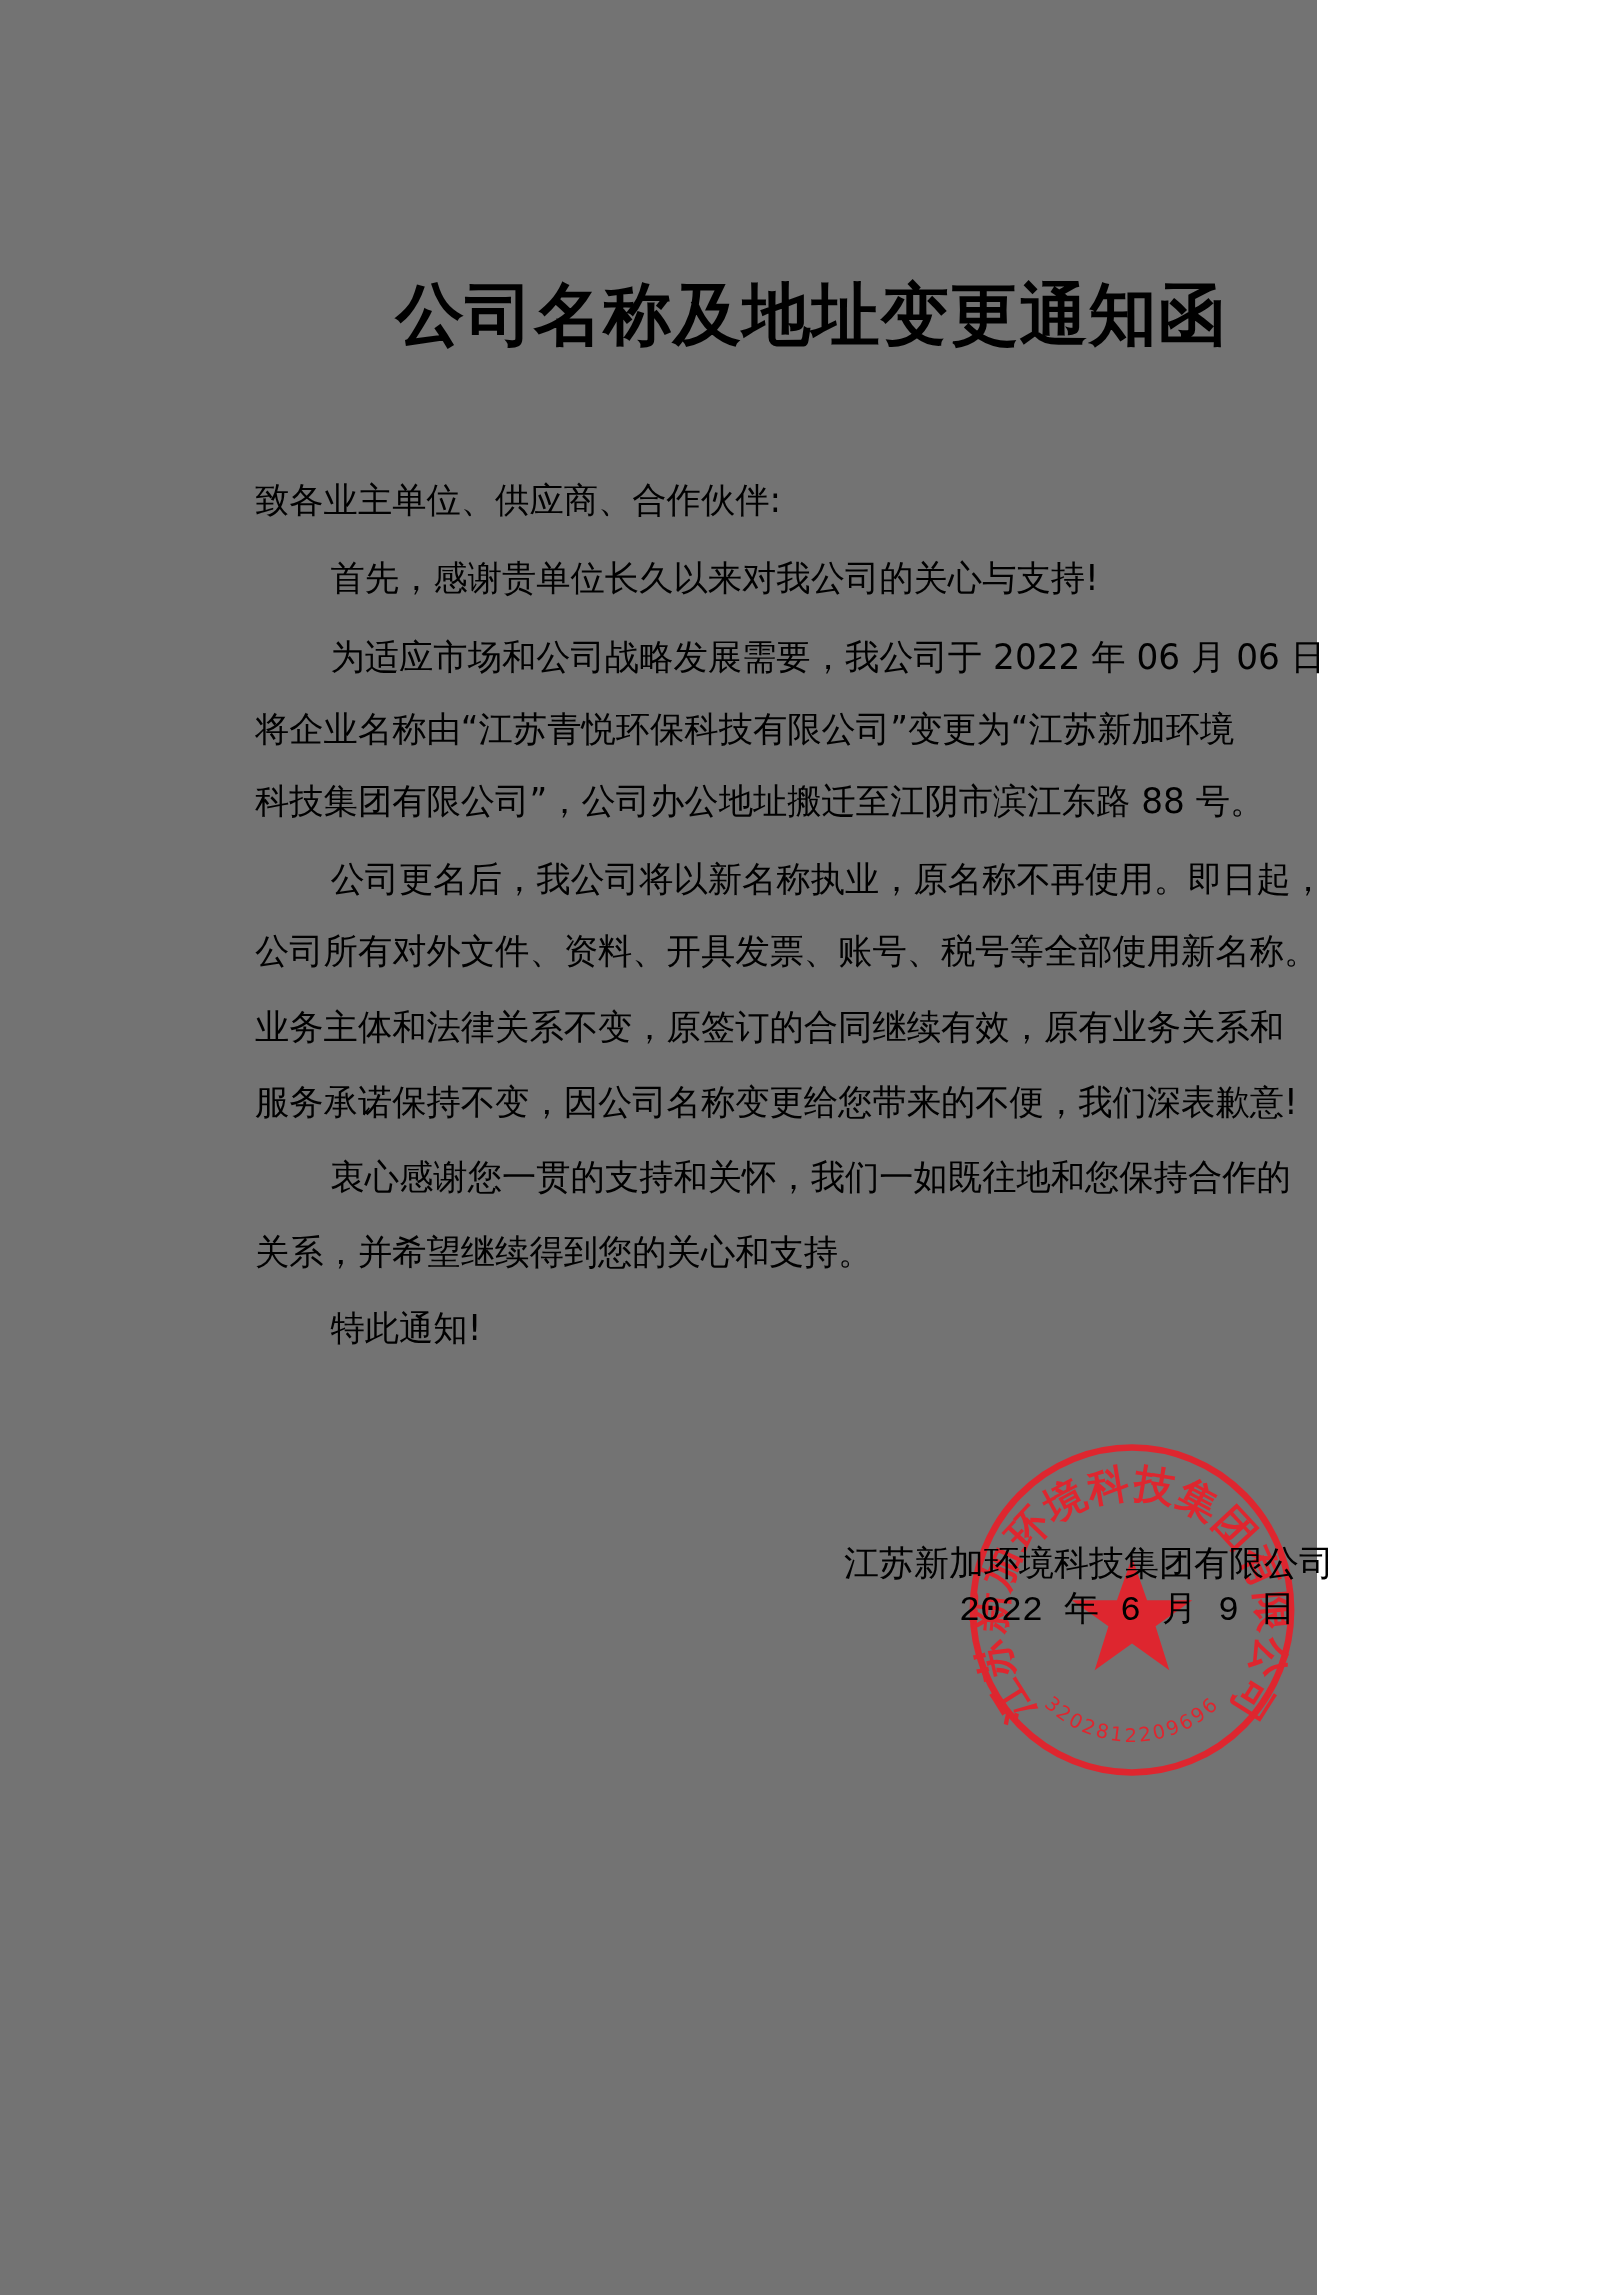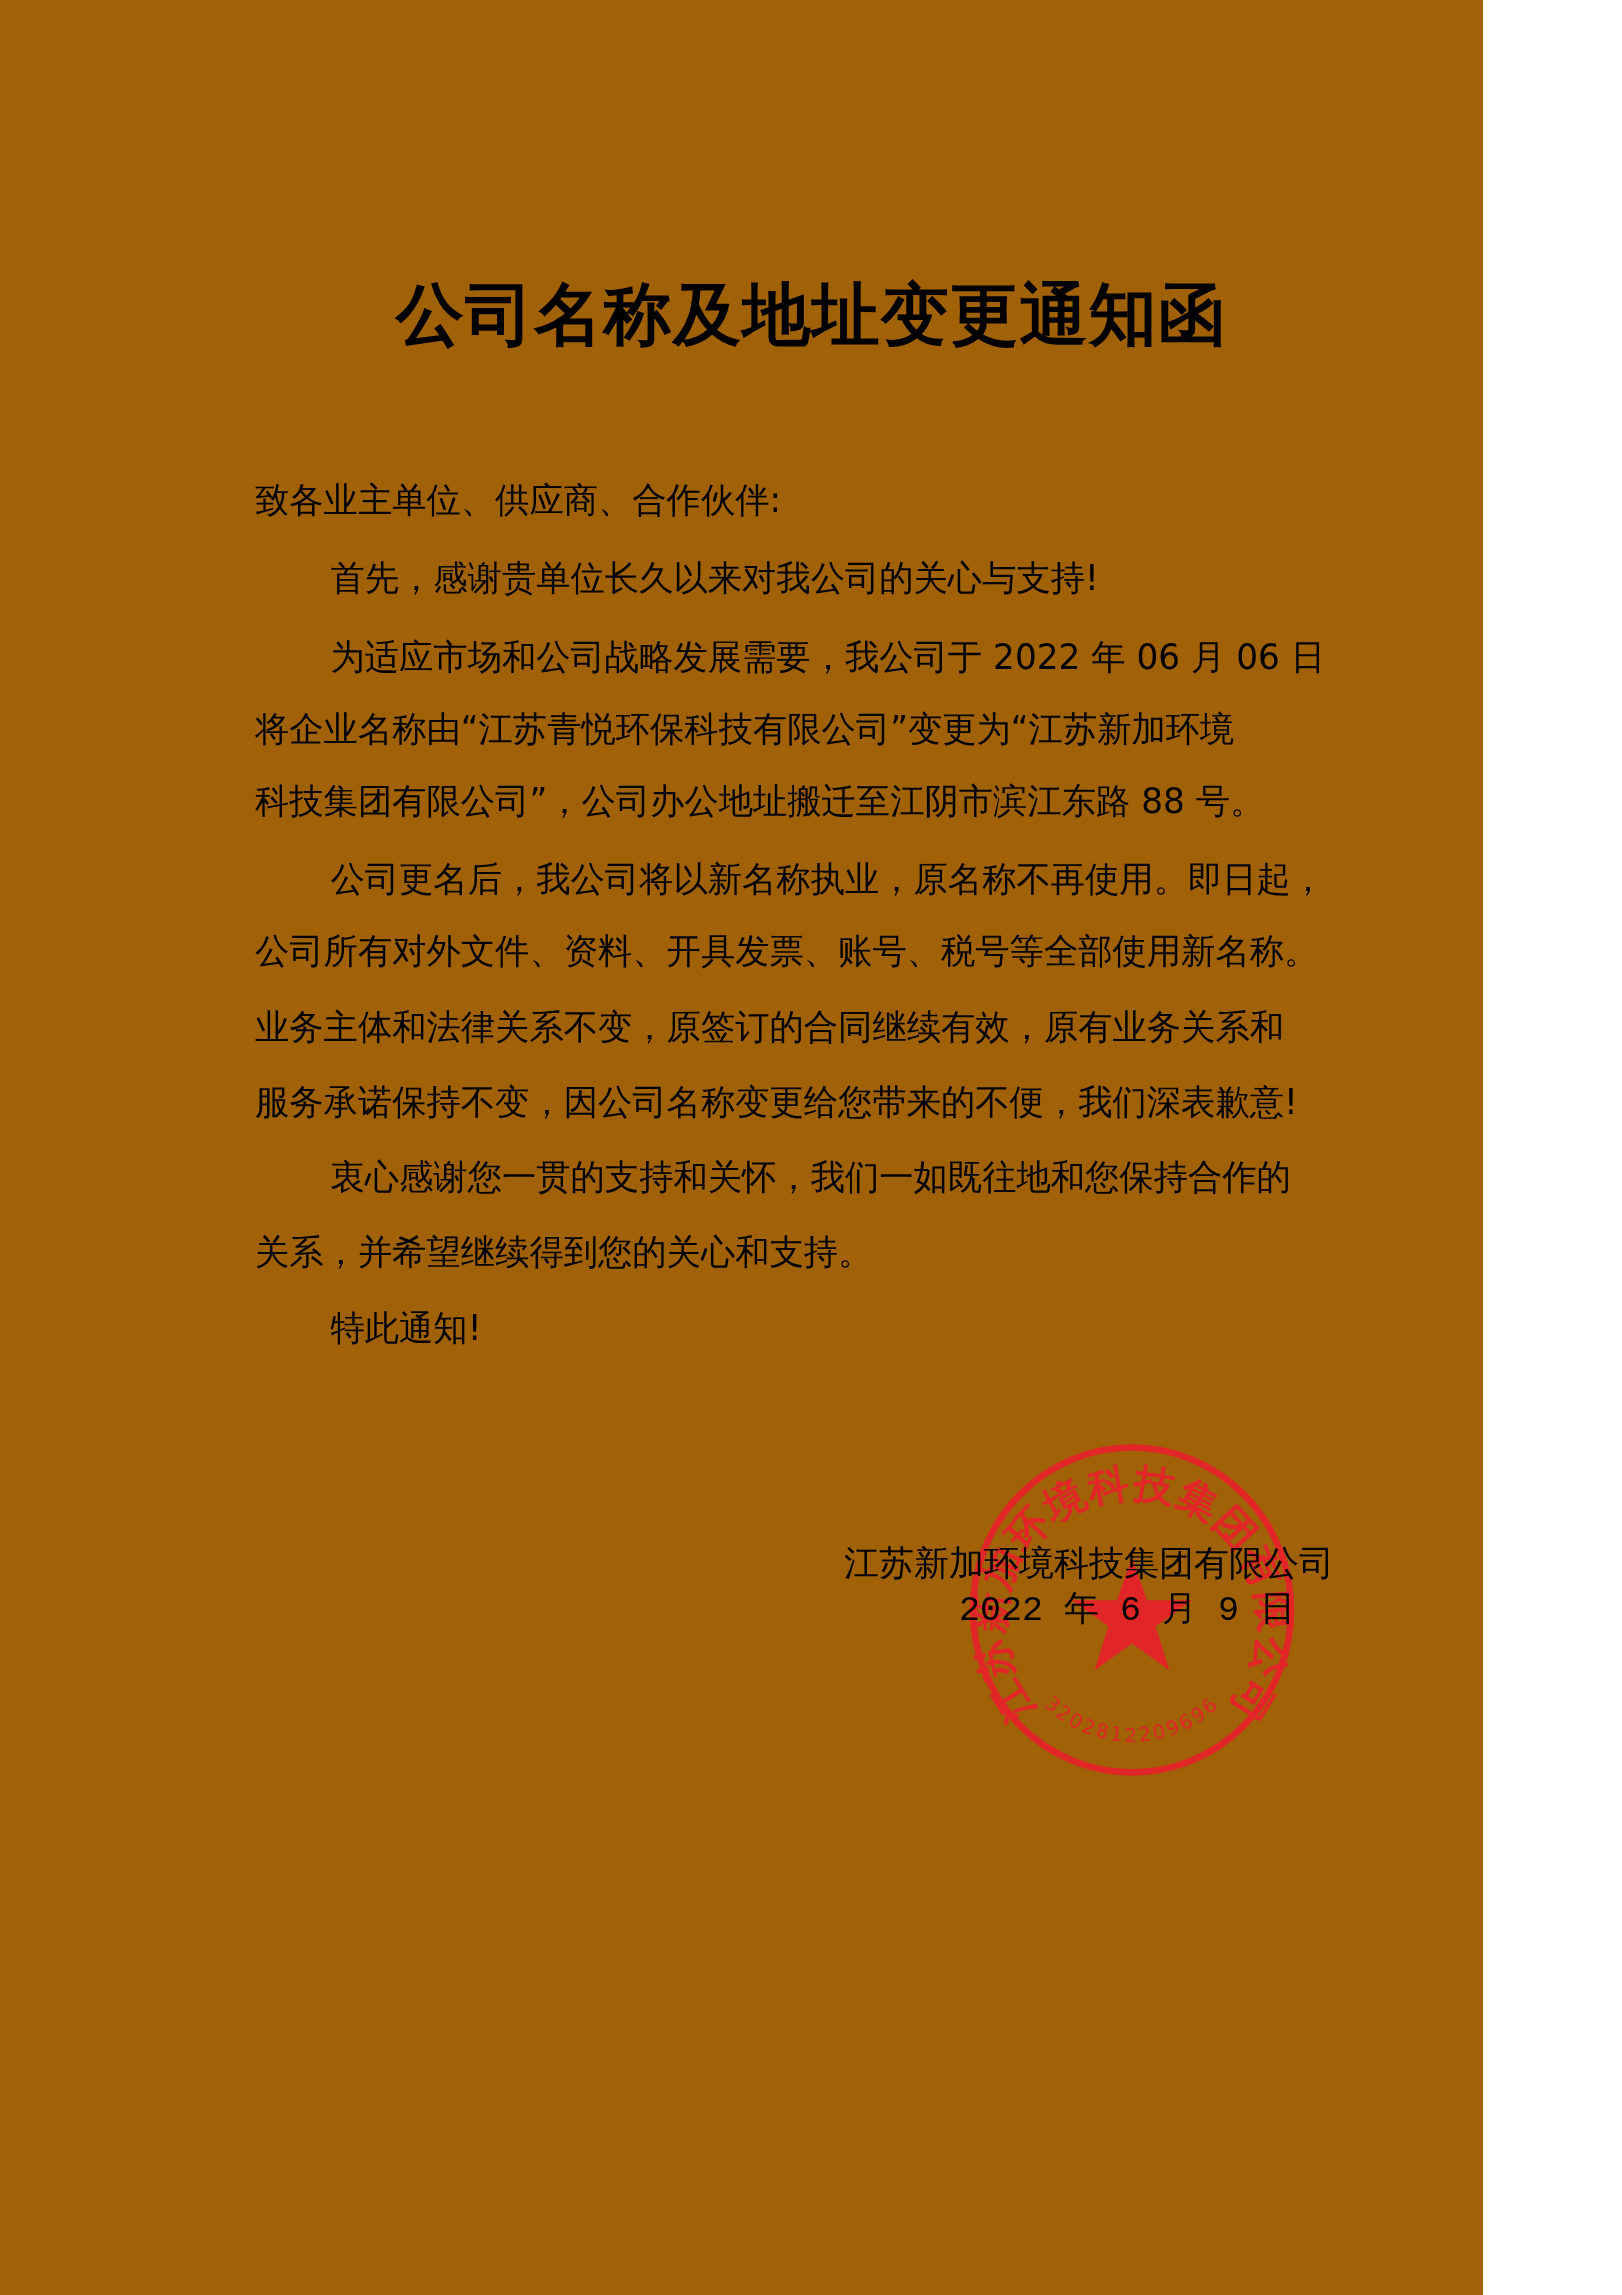--- a/index.html
+++ b/index.html
@@ -11,23 +11,23 @@
       width: 1623px;
       height: 2295px;
       position: relative;
       overflow: hidden;
       font-family: "DejaVu Serif", "Liberation Serif", serif;
       color: #000000;
     }
     .page {
       position: absolute;
       left: 0; top: 0;
-      width: 1483px;
+      width: 1317px;
       height: 2295px;
-      background: #a16207;
+      background: #737373;
     }
     .title {
       position: absolute;
       left: 0;
       width: 1623px;
       top: 265px;
       text-align: center;
       font-size: 68px;
       font-weight: bold;
       letter-spacing: 1.3px;

